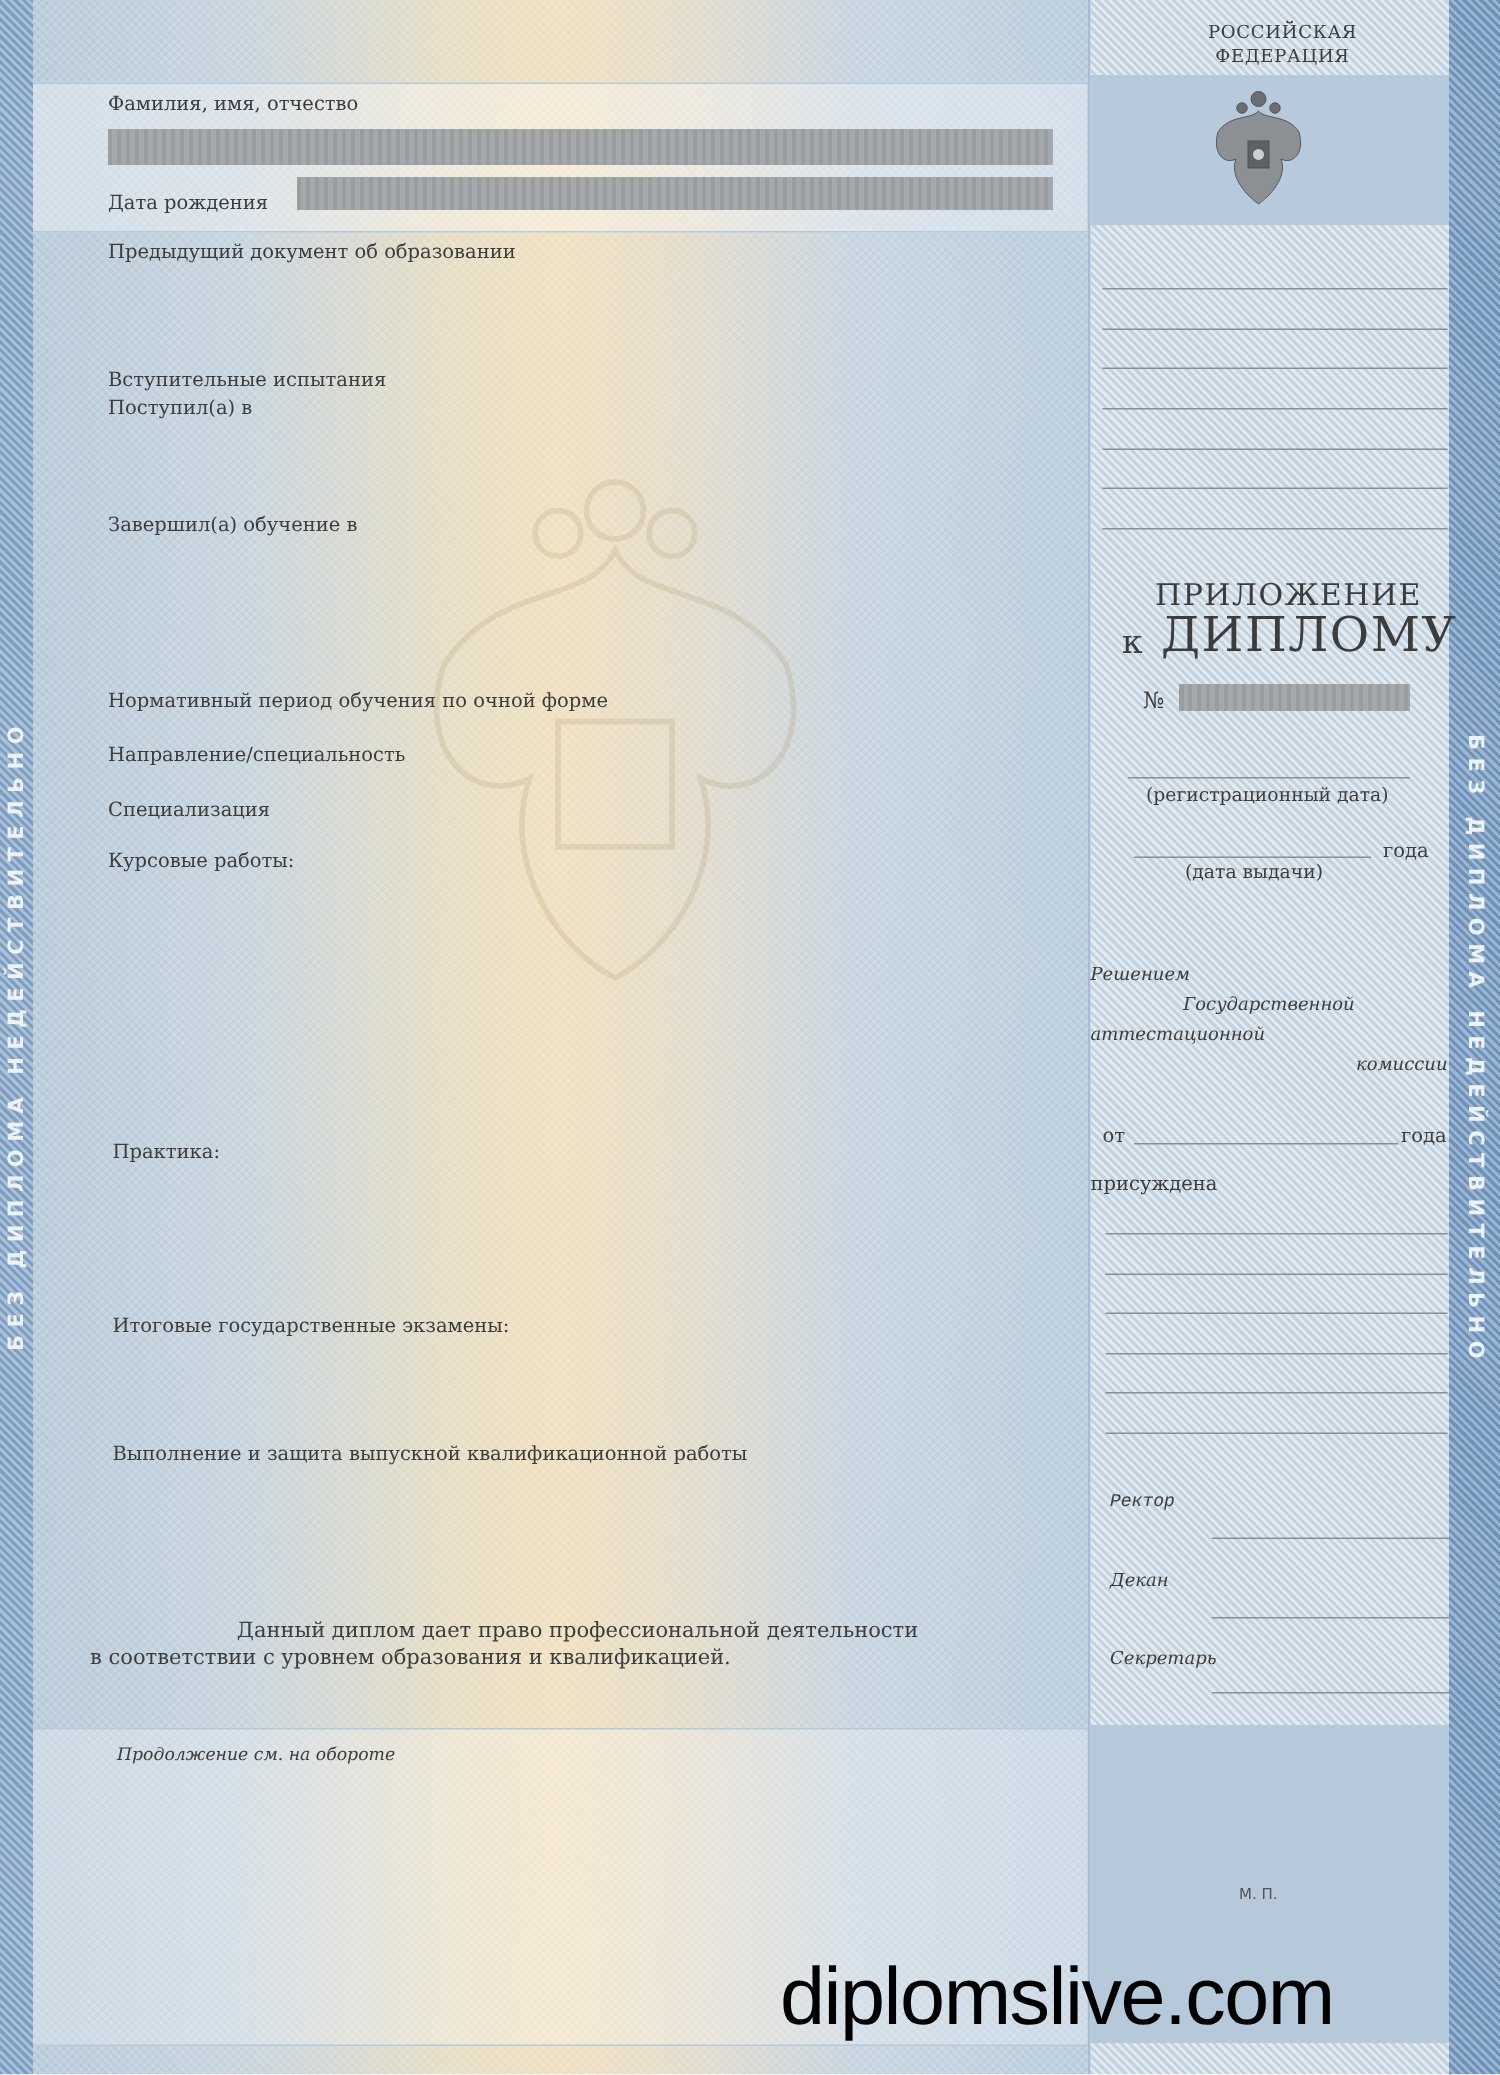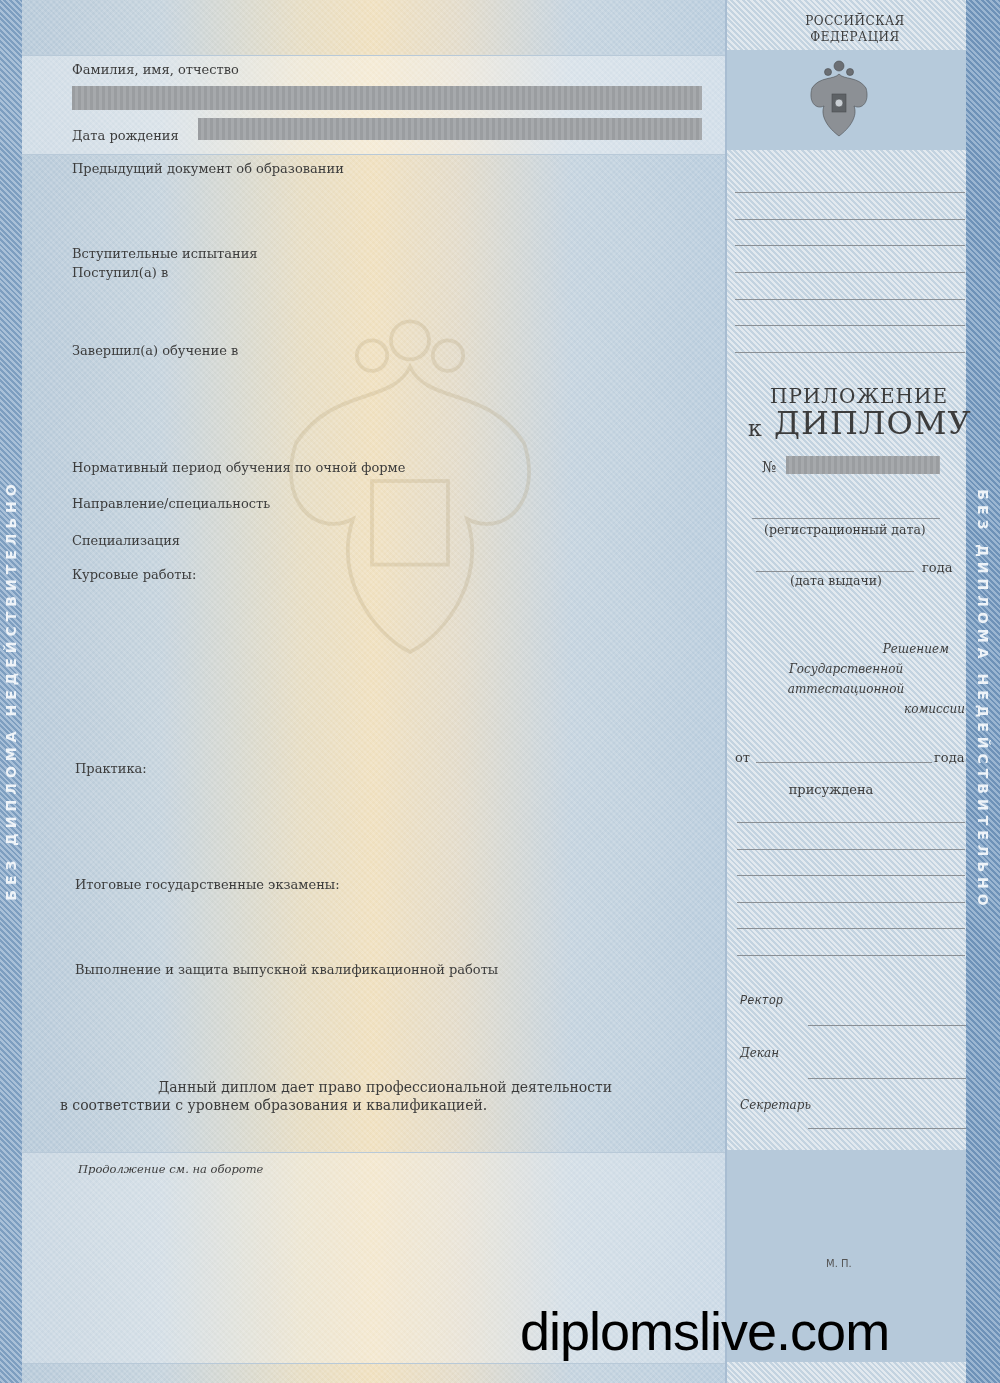--- a/index.html
+++ b/index.html
@@ -97,30 +97,30 @@
   <div class="label" style="left:762px;top:458px;font-size:15px;">№</div>
   <div class="redact" style="left:786px;top:456px;width:154px;height:18px;"></div>
 
   <div class="hline" style="left:752px;top:518px;width:188px;"></div>
   <div class="label" style="left:764px;top:522px;font-size:12.5px;">(регистрационный дата)</div>
 
   <div class="hline" style="left:756px;top:571px;width:158px;"></div>
   <div class="label" style="left:922px;top:560px;font-size:13px;">года</div>
   <div class="label" style="left:790px;top:573px;font-size:12.5px;">(дата выдачи)</div>
 
-  <div class="label ital" style="left:727px;top:642px;width:222px;text-align:right;font-size:12px;">Решением</div>
+  <div class="label ital" style="left:727px;top:642px;width:222px;text-align:left;font-size:12px;">Решением</div>
   <div class="label ital" style="left:727px;top:662px;width:238px;text-align:center;font-size:12px;">Государственной</div>
-  <div class="label ital" style="left:727px;top:682px;width:238px;text-align:center;font-size:12px;">аттестационной</div>
+  <div class="label ital" style="left:727px;top:682px;width:238px;text-align:left;font-size:12px;">аттестационной</div>
   <div class="label ital" style="left:727px;top:702px;width:238px;text-align:right;font-size:12px;">комиссии</div>
 
   <div class="label" style="left:735px;top:750px;font-size:13px;">от</div>
   <div class="hline" style="left:756px;top:762px;width:176px;"></div>
   <div class="label" style="left:934px;top:750px;font-size:13px;">года</div>
 
-  <div class="label" style="left:727px;top:782px;width:208px;text-align:center;font-size:13px;">присуждена</div>
+  <div class="label" style="left:727px;top:782px;width:208px;font-size:13px;">присуждена</div>
 
   <div class="hline" style="left:737px;top:822px;width:228px;"></div>
   <div class="hline" style="left:737px;top:849px;width:228px;"></div>
   <div class="hline" style="left:737px;top:875px;width:228px;"></div>
   <div class="hline" style="left:737px;top:902px;width:228px;"></div>
   <div class="hline" style="left:737px;top:928px;width:228px;"></div>
   <div class="hline" style="left:737px;top:955px;width:228px;"></div>
 
   <div class="label ital" style="left:740px;top:994px;font-size:12px;font-family:Liberation Mono, monospace;">Ректор</div>
   <div class="hline" style="left:808px;top:1025px;width:158px;"></div>

